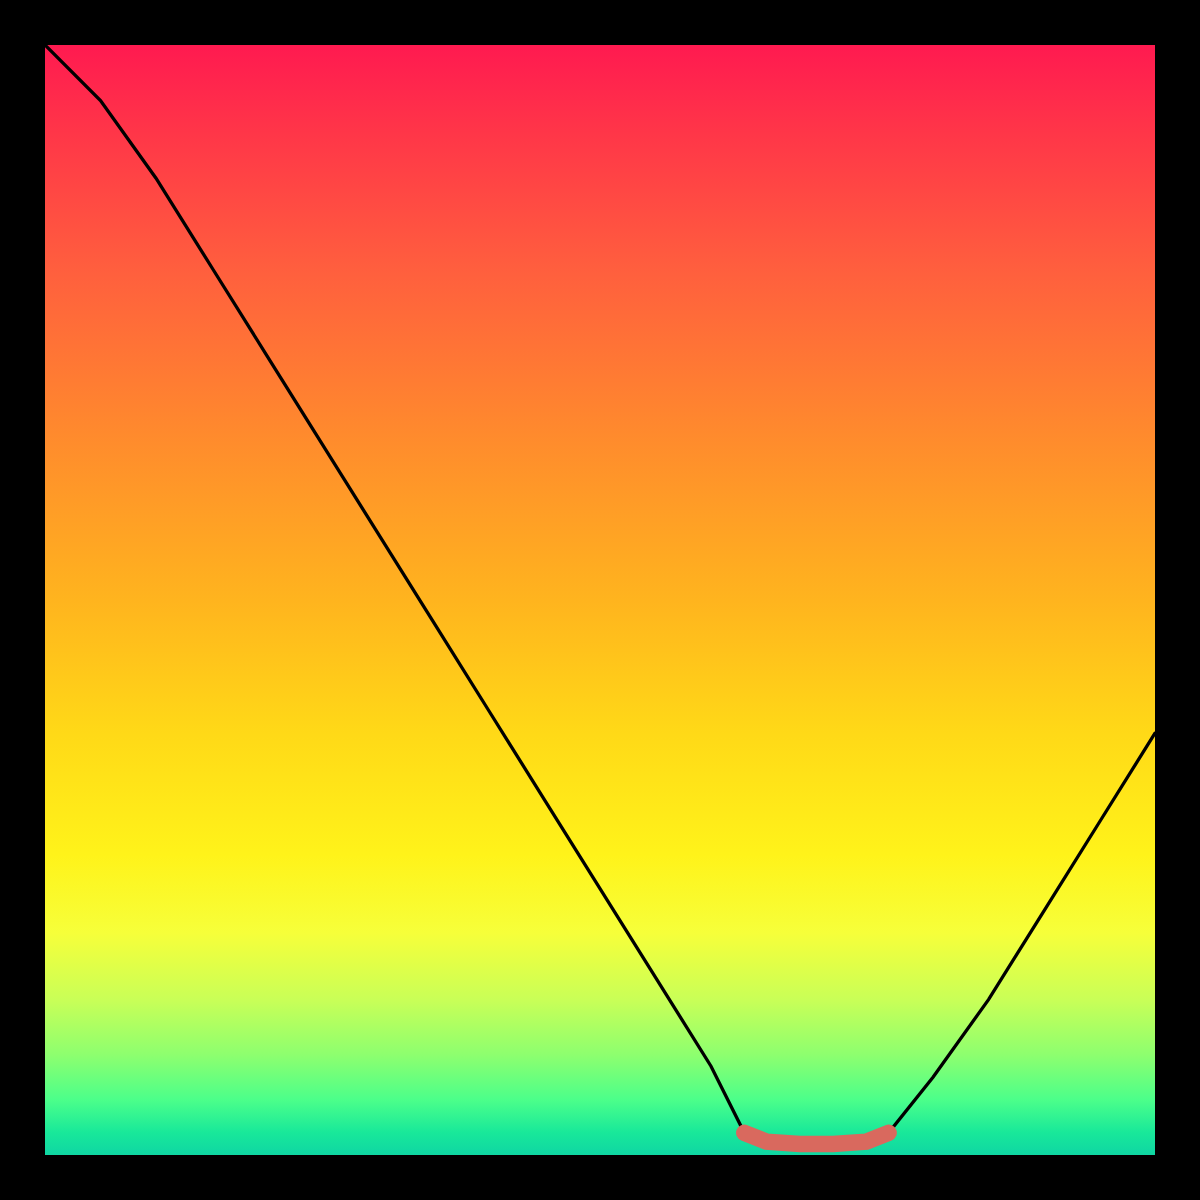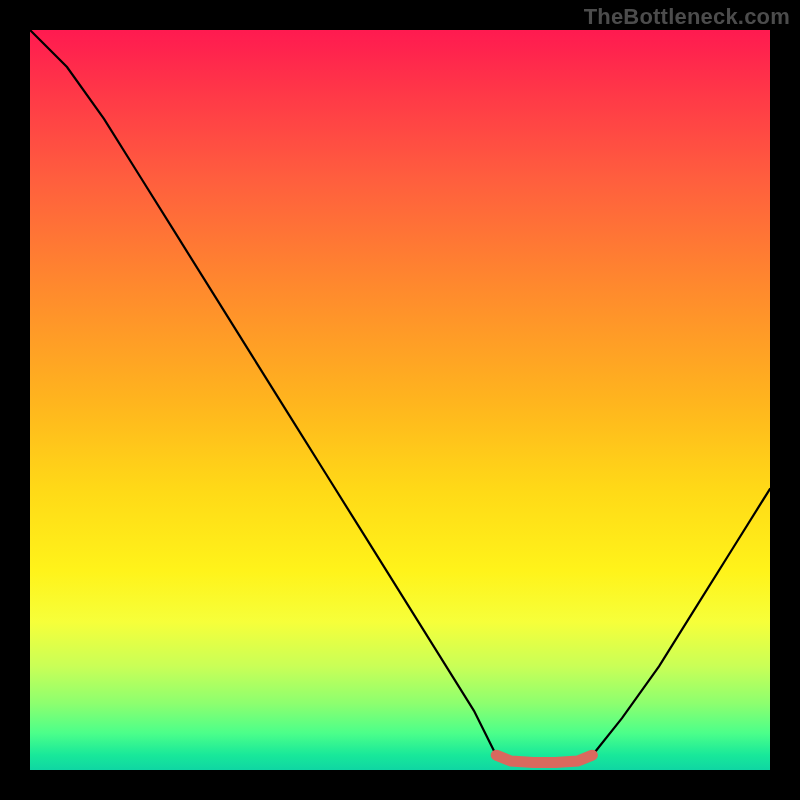--- a/index.html
+++ b/index.html
@@ -63,21 +63,20 @@
     top: 0;
     width: 740px;
     height: 740px;
   }
 </style>
 </head>
 <body>
 
 <div class="frame">
 
-  <div class="watermark">TheBottleneck.com</div>
 
   <div class="plot">
     <div class="gradient"></div>
 
     <svg class="curve" viewBox="0 0 740 740" preserveAspectRatio="none">
       <path fill="none" stroke="#000" stroke-width="2.2" stroke-linecap="round" d="M0.0 0.0 L37.0 37.0 L74.0 88.8 L111.0 148.0 L148.0 207.2 L185.0 266.4 L222.0 325.6 L259.0 384.8 L296.0 444.0 L333.0 503.2 L370.0 562.4 L407.0 621.6 L444.0 680.8 L466.2 725.2 L495.8 732.6 L540.2 732.6 L562.4 725.2 L592.0 688.2 L629.0 636.4 L666.0 577.2 L703.0 518.0 L740.0 458.8"></path>
       <path fill="none" stroke="#d9695e" stroke-width="11" stroke-linecap="round" d="M466.2 725.2 L481.0 731.1 L503.2 732.6 L525.4 732.6 L547.6 731.1 L562.4 725.2"></path>
     </svg>
   </div>
 

